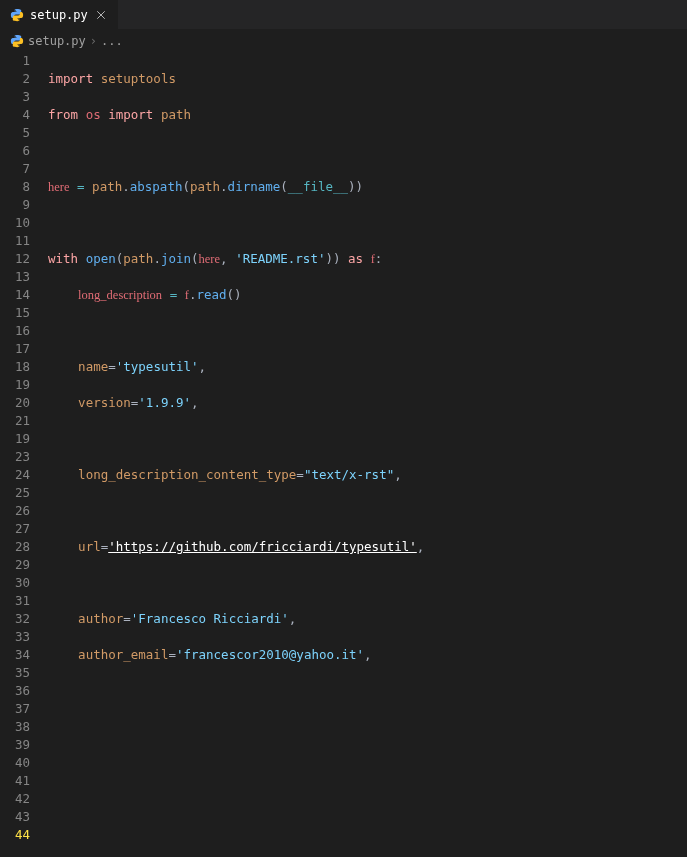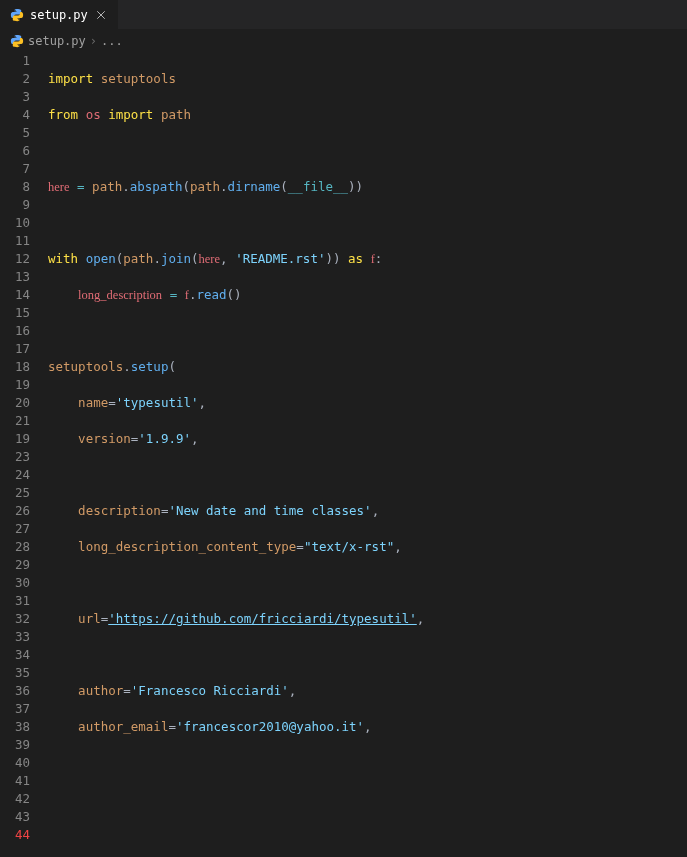--- a/index.html
+++ b/index.html
@@ -48,38 +48,38 @@
 }
 .gutter {
   width: 48px;
   text-align: right;
   padding-right: 18px;
   color: #858585;
   user-select: none;
   font-size: 12.5px;
 }
 .gutter .ln { height: 18px; line-height: 18px; }
-.gutter .ln.active { color: #ef4444; }
+.gutter .ln.active { color: #fde047; }
 .code {
   flex: 1;
   font-size: 12.5px;
   line-height: 18px;
   white-space: pre;
   position: relative;
 }
 .code .line { height: 18px; position: relative; }
 
-.kw { color: #fde047; }       
+.kw { color: #fca5a5; }       
 .mod { color: #d19a66; }      
 .mod2 { color: #e06c75; }     
 .var { color: #e06c75; font-family: Liberation Serif, serif; }      
 .fn { color: #61afef; }       
 .param { color: #d19a66; }    
 .str { color: #7dd3fc; }      
-.str-u { color: #7dd3fc; text-decoration: underline; } 
+.str-u { color: #ffffff; text-decoration: underline; } 
 .punc { color: #abb2bf; }     
 .op { color: #56b6c2; }       
 .dunder { color: #56b6c2; }    
 
 svg { display: block; }
 </style>
 </head>
 <body>
 
 <div class="tab-bar">
@@ -160,25 +160,23 @@
     </div>
   <div class="code">
 <div class="line"><span class="kw">import</span> <span class="mod">setuptools</span></div>
 <div class="line"><span class="kw">from</span> <span class="mod2">os</span> <span class="kw">import</span> <span class="mod">path</span></div>
 <div class="line"></div>
 <div class="line"><span class="var">here</span> <span class="op">=</span> <span class="mod">path</span><span class="punc">.</span><span class="fn">abspath</span><span class="punc">(</span><span class="mod">path</span><span class="punc">.</span><span class="fn">dirname</span><span class="punc">(</span><span class="dunder">__file__</span><span class="punc">))</span></div>
 <div class="line"></div>
 <div class="line"><span class="kw">with</span> <span class="fn">open</span><span class="punc">(</span><span class="mod">path</span><span class="punc">.</span><span class="fn">join</span><span class="punc">(</span><span class="var">here</span><span class="punc">, </span><span class="str">'README.rst'</span><span class="punc">)) </span><span class="kw">as</span> <span class="var">f</span><span class="punc">:</span></div>
 <div class="line">    <span class="var">long_description</span> <span class="op">=</span> <span class="var">f</span><span class="punc">.</span><span class="fn">read</span><span class="punc">()</span></div>
 <div class="line"></div>
-<div class="line"><span class="mod">setuptools</span><span class="punc">.</span><span class="fn">setup</span><span class="punc">(</span></div>
 <div class="line">    <span class="param">name</span><span class="punc">=</span><span class="str">'typesutil'</span><span class="punc">,</span></div>
 <div class="line">    <span class="param">version</span><span class="punc">=</span><span class="str">'1.9.9'</span><span class="punc">,</span></div>
 <div class="line"></div>
-<div class="line">    <span class="param">description</span><span class="punc">=</span><span class="str">'New date and time classes'</span><span class="punc">,</span></div>
 <div class="line">    <span class="param">long_description_content_type</span><span class="punc">=</span><span class="str">"text/x-rst"</span><span class="punc">,</span></div>
 <div class="line"></div>
 <div class="line">    <span class="param">url</span><span class="punc">=</span><span class="str-u">'https://github.com/fricciardi/typesutil'</span><span class="punc">,</span></div>
 <div class="line"></div>
 <div class="line">    <span class="param">author</span><span class="punc">=</span><span class="str">'Francesco Ricciardi'</span><span class="punc">,</span></div>
 <div class="line">    <span class="param">author_email</span><span class="punc">=</span><span class="str">'francescor2010@yahoo.it'</span><span class="punc">,</span></div>
 <div class="line"></div>
 
 
 

